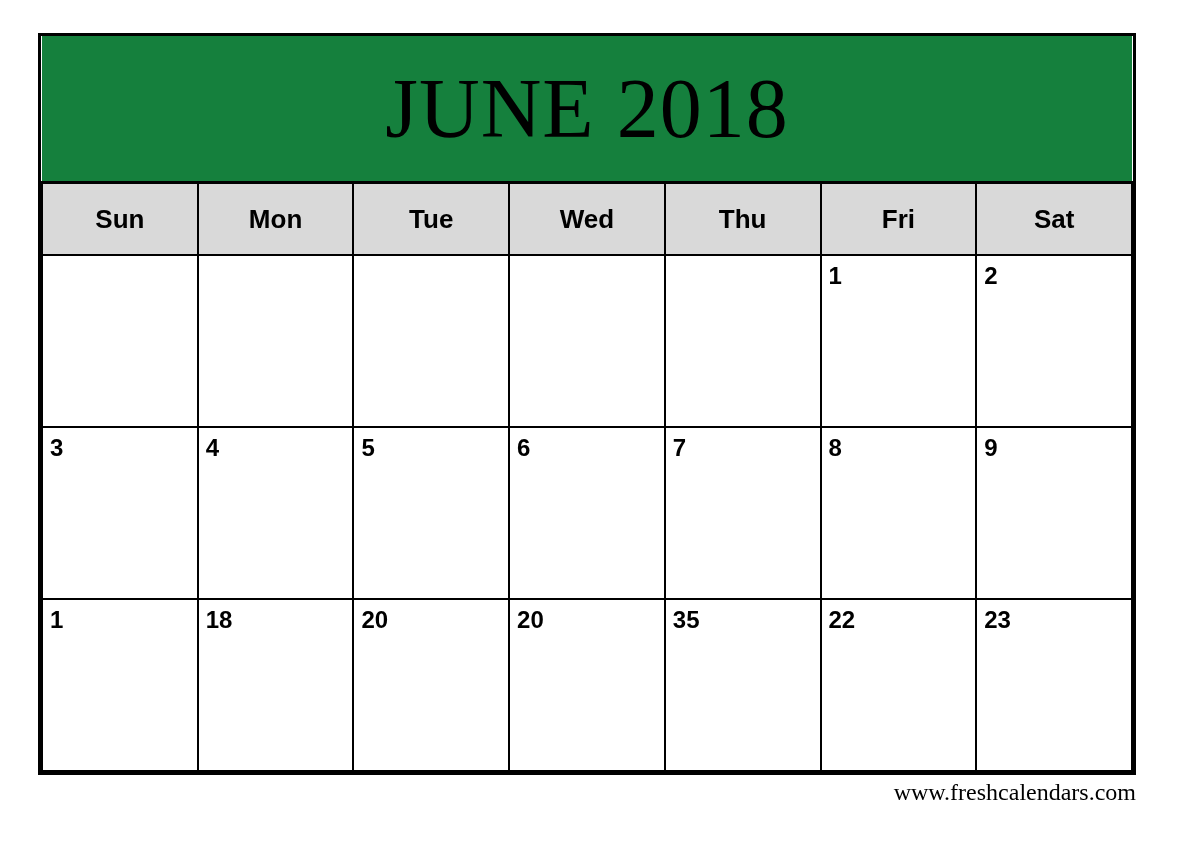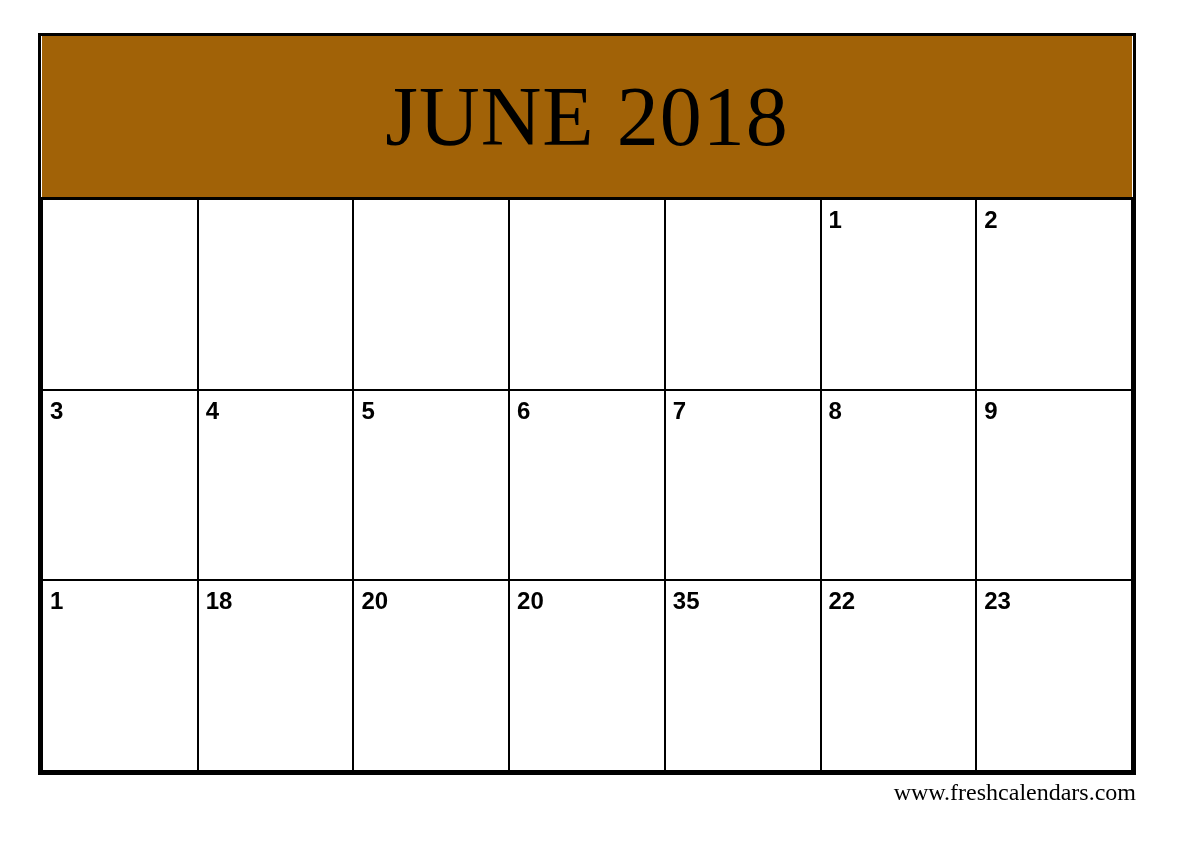--- a/index.html
+++ b/index.html
@@ -43,21 +43,21 @@
     table-layout: fixed;
   }
 
   .title-cell {
     border: none;
     border-bottom: 3px solid #000000;
     height: 101px;
     text-align: center;
     vertical-align: middle;
     padding: 0;
-    background: #a16207;
+    background: #15803d;
   }
 
   .month-title {
     font-family: "Liberation Serif", "DejaVu Serif", serif;
     font-size: 84px;
     line-height: 90px;
     font-weight: normal;
     color: #000000;
     letter-spacing: 1px;
     white-space: nowrap;
@@ -119,20 +119,29 @@
 
   <div class="calendar-frame">
     <table class="calendar-table">
       <tbody>
         <tr>
           <td class="title-cell" colspan="7">
             <span class="month-title">JUNE 2018</span>
           </td>
         </tr>
 
+        <tr>
+          <th class="weekday-cell">Sun</th>
+          <th class="weekday-cell">Mon</th>
+          <th class="weekday-cell">Tue</th>
+          <th class="weekday-cell">Wed</th>
+          <th class="weekday-cell">Thu</th>
+          <th class="weekday-cell">Fri</th>
+          <th class="weekday-cell">Sat</th>
+        </tr>
 
         <tr>
           <td class="day-cell empty">
               <span class="day-number"></span>
             </td>
           <td class="day-cell empty">
               <span class="day-number"></span>
             </td>
           <td class="day-cell empty">
               <span class="day-number"></span>

